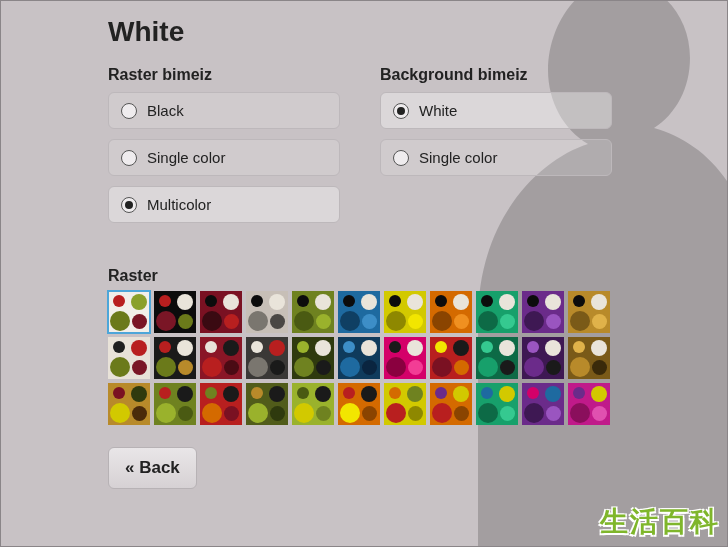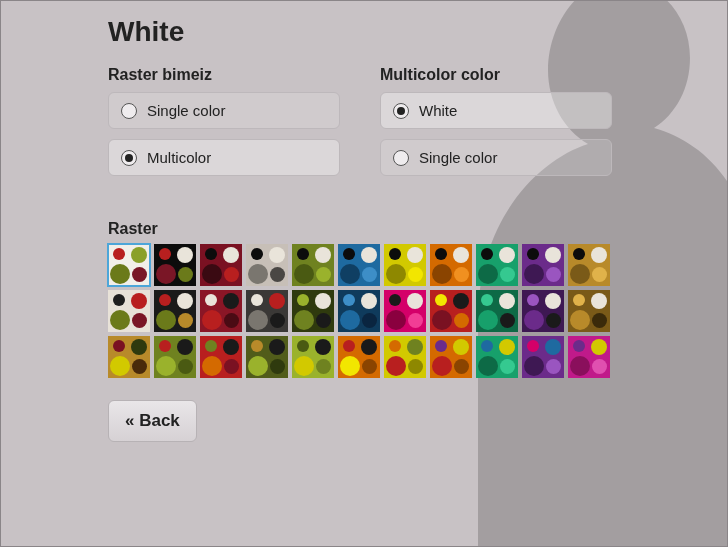--- a/index.html
+++ b/index.html
@@ -187,32 +187,36 @@
 
 <div class="page">
   <h1 class="page-title">White</h1>
 
   <div class="columns">
     <div class="col">
       <div class="group-label">Raster bimeiz</div>
       <div id="raster-options">
           <div class="option">
             <span class="radio"></span>
+            <span>Black</span>
+          </div>
+          <div class="option">
+            <span class="radio"></span>
             <span>Single color</span>
           </div>
           <div class="option selected">
             <span class="radio">
               <span class="dot"></span>
             </span>
             <span>Multicolor</span>
           </div>
         </div>
     </div>
     <div class="col">
-      <div class="group-label">Multicolor color</div>
+      <div class="group-label">Background bimeiz</div>
       <div id="background-options">
           <div class="option selected">
             <span class="radio">
               <span class="dot"></span>
             </span>
             <span>White</span>
           </div>
           <div class="option">
             <span class="radio"></span>
             <span>Single color</span>
@@ -422,15 +426,16 @@
         <div class="c4" style="background: rgb(224, 80, 176);"></div>
       </div>
     </div>
 
   <div class="footer">
     <button class="btn">« Back</button>
   </div>
 </div>
 
 <div class="watermark">
+  <div class="cn">生活百科</div>
 </div>
 
 <div class="border-frame"></div>
 
 </body></html>

